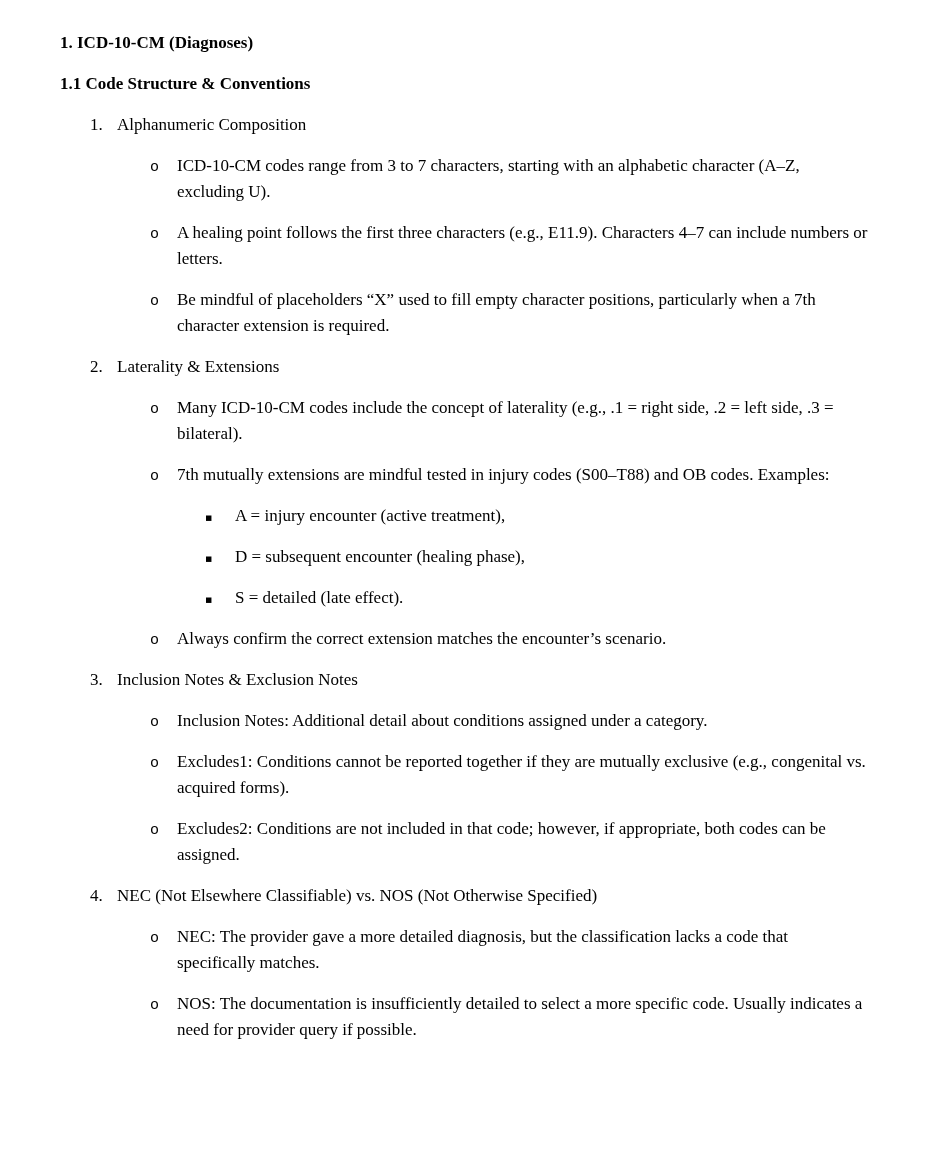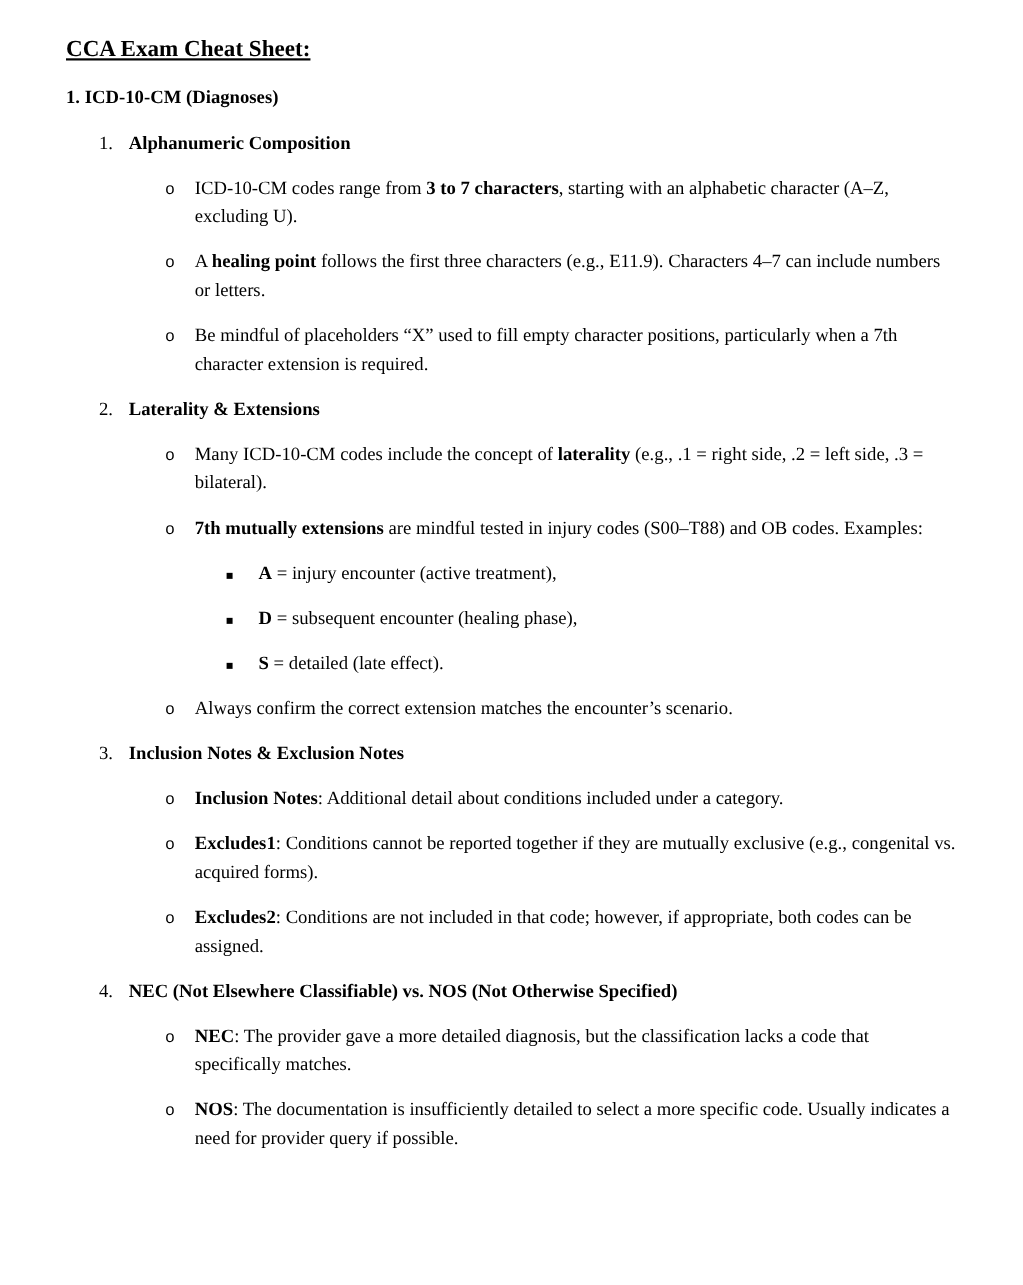--- a/index.html
+++ b/index.html
@@ -34,41 +34,41 @@
     margin-bottom: 15px;
   }
   .row .marker { flex: 0 0 auto; }
   .text {
     font-size: 17px;
     line-height: 26px;
     flex: 1 1 auto;
   }
   .l1 { margin-left: 30px; }
   .l1 .marker { width: 27px; font-size: 17px; }
-  .l1 .text { font-weight: bold; }
+  .l1 .text { font-weight: normal; }
   .l2 { margin-left: 90px; }
   .l2 .marker {
     width: 27px;
     font-family: "Liberation Mono", monospace;
     font-size: 15px;
   }
   .l3 { margin-left: 145px; }
   .l3 .marker {
     width: 30px;
     font-family: "DejaVu Sans", sans-serif;
     font-size: 11px;
   }
-  .b { font-weight: bold; margin-top: 47px; }
+  .b { font-weight: normal; margin-top: 47px; }
 </style>
 </head>
 <body>
 
 <div class="page">
-  <div class="doc-title">CCA Exam Cheat Sheet:</div>
   <div class="heading">1. ICD-10-CM (Diagnoses)</div>
+  <div class="heading">1.1 Code Structure &amp; Conventions</div>
   <div>
       <div class="row l1">
         <span class="marker">1.</span>
         <div class="text">Alphanumeric Composition</div>
       </div>
       <div class="row l2">
         <span class="marker">o</span>
         <div class="text"><span>ICD-10-CM codes range from </span><span class="b">3 to 7 characters</span><span>, starting with an alphabetic character (A–Z, excluding U).</span></div>
       </div>
       <div class="row l2">
@@ -106,21 +106,21 @@
       <div class="row l2">
         <span class="marker">o</span>
         <div class="text"><span>Always confirm the correct extension matches the encounter’s scenario.</span></div>
       </div>
       <div class="row l1">
         <span class="marker">3.</span>
         <div class="text">Inclusion Notes &amp; Exclusion Notes</div>
       </div>
       <div class="row l2">
         <span class="marker">o</span>
-        <div class="text"><span class="b">Inclusion Notes</span><span>: Additional detail about conditions included under a category.</span></div>
+        <div class="text"><span class="b">Inclusion Notes</span><span>: Additional detail about conditions assigned under a category.</span></div>
       </div>
       <div class="row l2">
         <span class="marker">o</span>
         <div class="text"><span class="b">Excludes1</span><span>: Conditions cannot be reported together if they are mutually exclusive (e.g., congenital vs. acquired forms).</span></div>
       </div>
       <div class="row l2">
         <span class="marker">o</span>
         <div class="text"><span class="b">Excludes2</span><span>: Conditions are not included in that code; however, if appropriate, both codes can be assigned.</span></div>
       </div>
       <div class="row l1">

